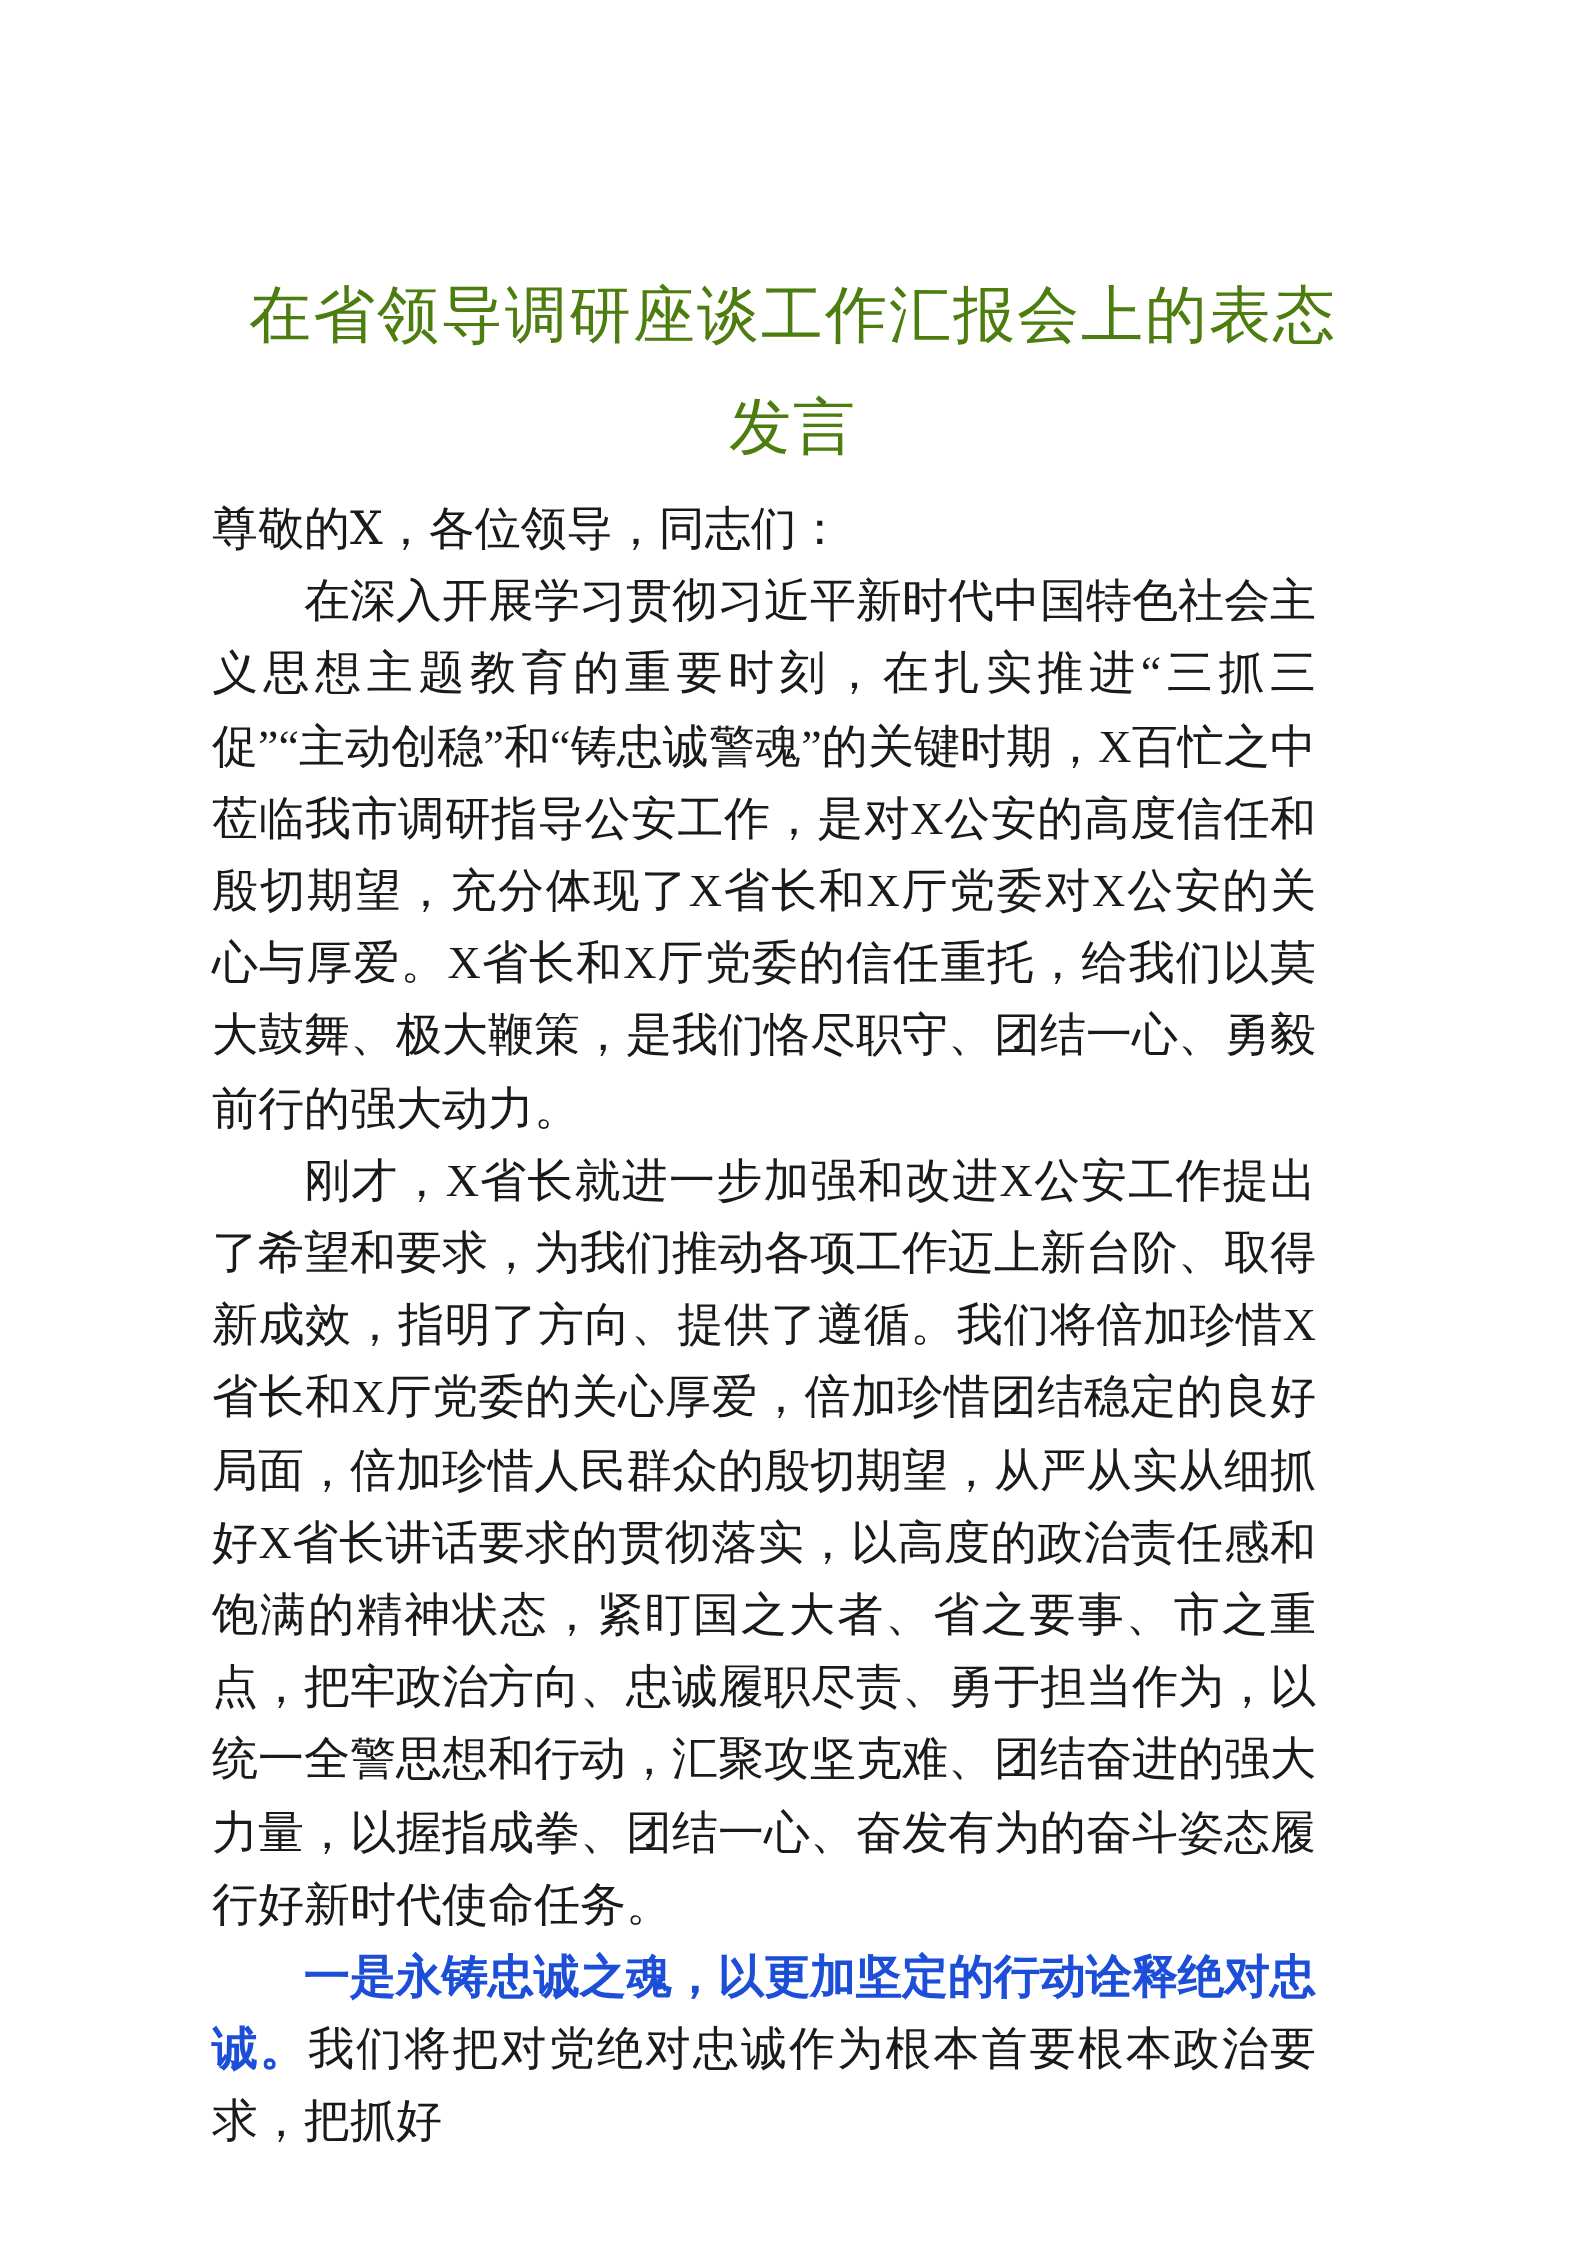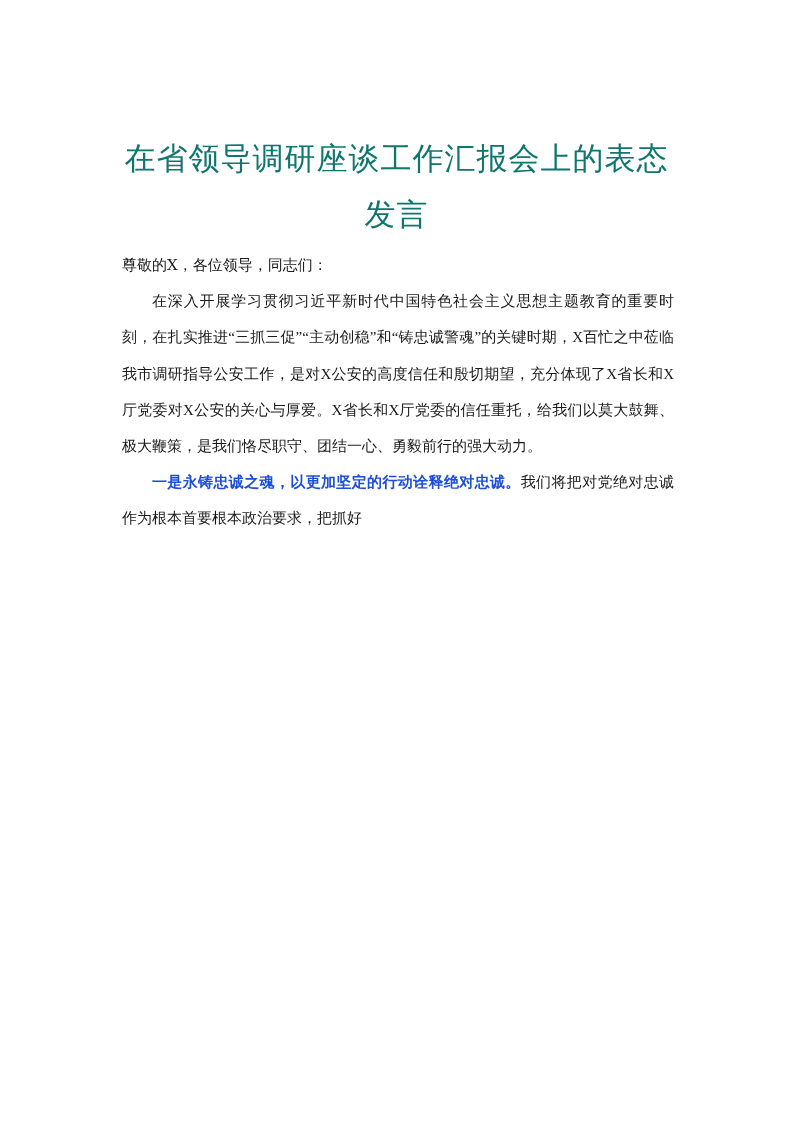--- a/index.html
+++ b/index.html
@@ -5,35 +5,36 @@
   html, body { margin: 0; padding: 0; background: #ffffff; }
   body { width: 793px; height: 1122px; position: relative; overflow: hidden; }
   .page {
     position: absolute; left: 0; top: 0; width: 793px; height: 1122px;
     background: #ffffff; color: #111111;
     font-family: "DejaVu Serif", "Liberation Serif", serif;
   }
   .title {
     position: absolute; left: 120px; width: 553px; top: 130px;
     text-align: center; font-size: 31px; line-height: 56px;
-    letter-spacing: 1px; color: #0f766e; margin: 0; font-weight: normal;
+    letter-spacing: 1px; color: #4d7c0f; margin: 0; font-weight: normal;
   }
   .body {
-    position: absolute; left: 122px; width: 552px; top: 247px;
-    font-size: 15px; line-height: 36.2px; color: #1a1a1a;
+    position: absolute; left: 106px; width: 552px; top: 247px;
+    font-size: 23px; line-height: 36.2px; color: #1a1a1a;
     text-align: justify; text-justify: inter-character;
   }
   .body p { margin: 0; }
   .indent { text-indent: 2em; font-family: Liberation Serif, serif; }
   .bold-lead { font-weight: bold; color: #1d4ed8; }
 </style>
 </head>
 <body>
 
 <div class="page">
   <h1 class="title">在省领导调研座谈工作汇报会上的表态发言</h1>
 
   <div class="body">
     <p>尊敬的X，各位领导，同志们：</p>
     <p class="indent">在深入开展学习贯彻习近平新时代中国特色社会主义思想主题教育的重要时刻，在扎实推进“三抓三促”“主动创稳”和“铸忠诚警魂”的关键时期，X百忙之中莅临我市调研指导公安工作，是对X公安的高度信任和殷切期望，充分体现了X省长和X厅党委对X公安的关心与厚爱。X省长和X厅党委的信任重托，给我们以莫大鼓舞、极大鞭策，是我们恪尽职守、团结一心、勇毅前行的强大动力。</p>
+    <p class="indent">刚才，X省长就进一步加强和改进X公安工作提出了希望和要求，为我们推动各项工作迈上新台阶、取得新成效，指明了方向、提供了遵循。我们将倍加珍惜X省长和X厅党委的关心厚爱，倍加珍惜团结稳定的良好局面，倍加珍惜人民群众的殷切期望，从严从实从细抓好X省长讲话要求的贯彻落实，以高度的政治责任感和饱满的精神状态，紧盯国之大者、省之要事、市之重点，把牢政治方向、忠诚履职尽责、勇于担当作为，以统一全警思想和行动，汇聚攻坚克难、团结奋进的强大力量，以握指成拳、团结一心、奋发有为的奋斗姿态履行好新时代使命任务。</p>
     <p class="indent"><span class="bold-lead">一是永铸忠诚之魂，以更加坚定的行动诠释绝对忠诚。</span><span>我们将把对党绝对忠诚作为根本首要根本政治要求，把抓好</span></p>
   </div>
 </div>
 
 </body></html>

